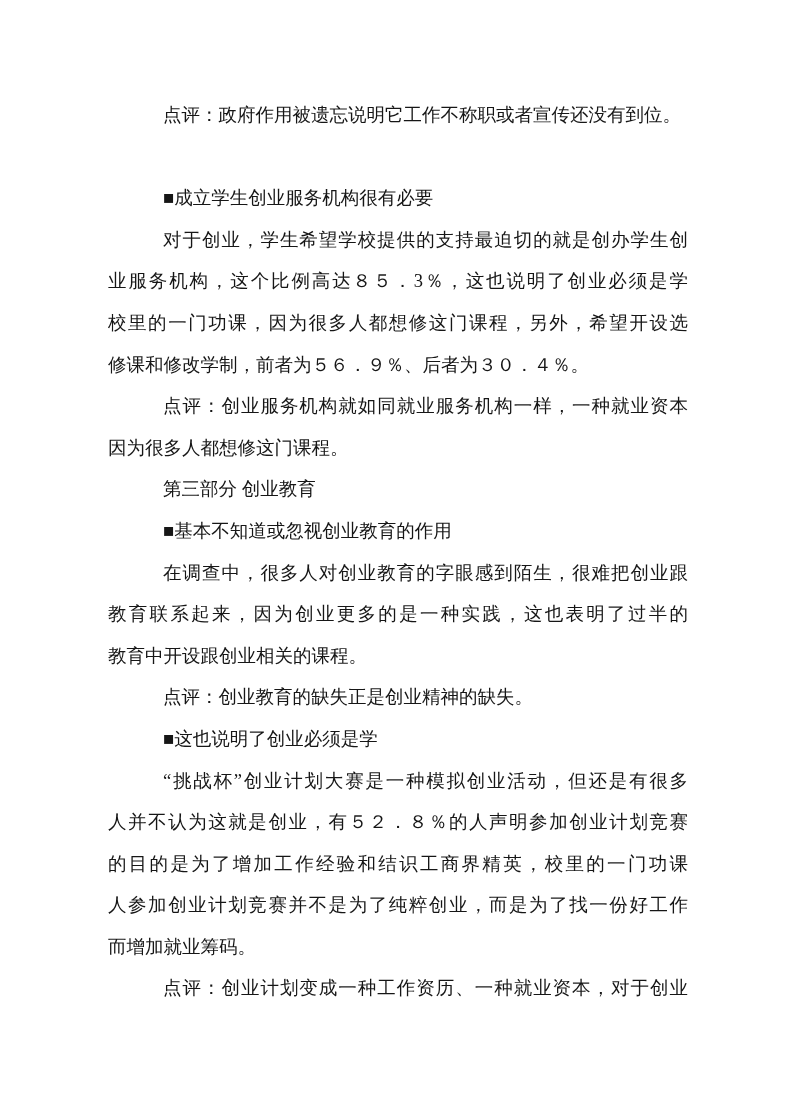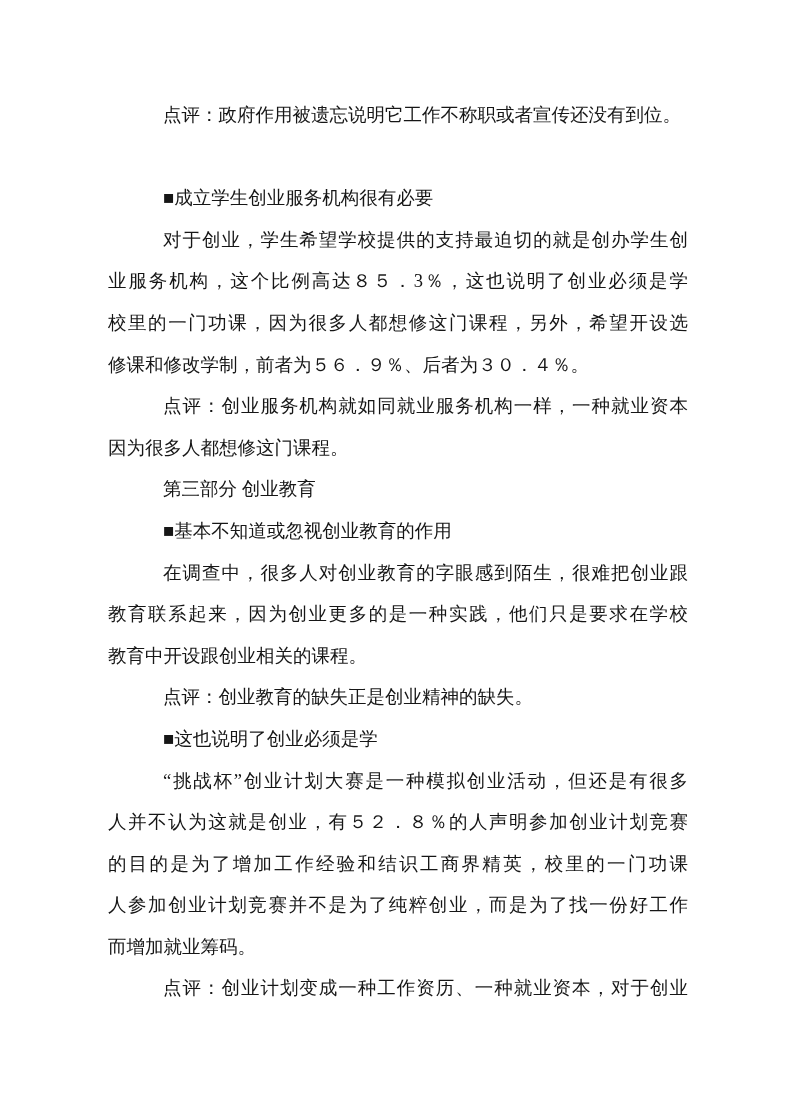--- a/index.html
+++ b/index.html
@@ -52,21 +52,21 @@
       <div class="line indent">■成立学生创业服务机构很有必要</div>
       <div class="line indent justify">对于创业，学生希望学校提供的支持最迫切的就是创办学生创</div>
       <div class="line justify">业服务机构，这个比例高达８５．3％，这也说明了创业必须是学</div>
       <div class="line justify">校里的一门功课，因为很多人都想修这门课程，另外，希望开设选</div>
       <div class="line">修课和修改学制，前者为５６．９％、后者为３０．４％。</div>
       <div class="line indent justify">点评：创业服务机构就如同就业服务机构一样，一种就业资本</div>
       <div class="line">因为很多人都想修这门课程。</div>
       <div class="line indent">第三部分 创业教育</div>
       <div class="line indent">■基本不知道或忽视创业教育的作用</div>
       <div class="line indent justify">在调查中，很多人对创业教育的字眼感到陌生，很难把创业跟</div>
-      <div class="line justify">教育联系起来，因为创业更多的是一种实践，他们只是要求在学校</div>
+      <div class="line justify">教育联系起来，因为创业更多的是一种实践，这也表明了过半的</div>
       <div class="line">教育中开设跟创业相关的课程。</div>
       <div class="line indent">点评：创业教育的缺失正是创业精神的缺失。</div>
       <div class="line indent">■这也说明了创业必须是学</div>
       <div class="line indent justify">“挑战杯”创业计划大赛是一种模拟创业活动，但还是有很多</div>
       <div class="line justify">人并不认为这就是创业，有５２．８％的人声明参加创业计划竞赛</div>
       <div class="line justify">的目的是为了增加工作经验和结识工商界精英，校里的一门功课</div>
       <div class="line justify">人参加创业计划竞赛并不是为了纯粹创业，而是为了找一份好工作</div>
       <div class="line">而增加就业筹码。</div>
       <div class="line indent justify">点评：创业计划变成一种工作资历、一种就业资本，对于创业</div>
     </div>

